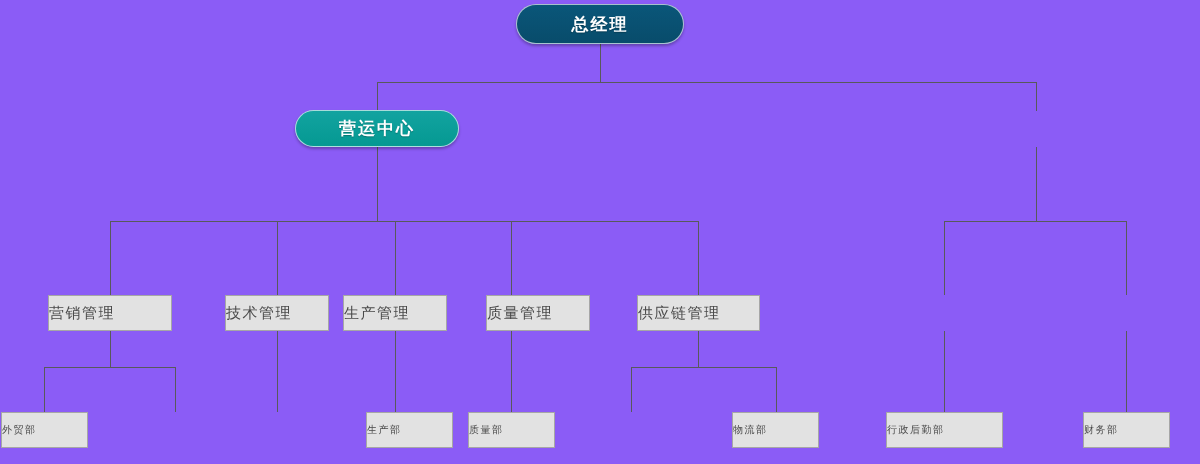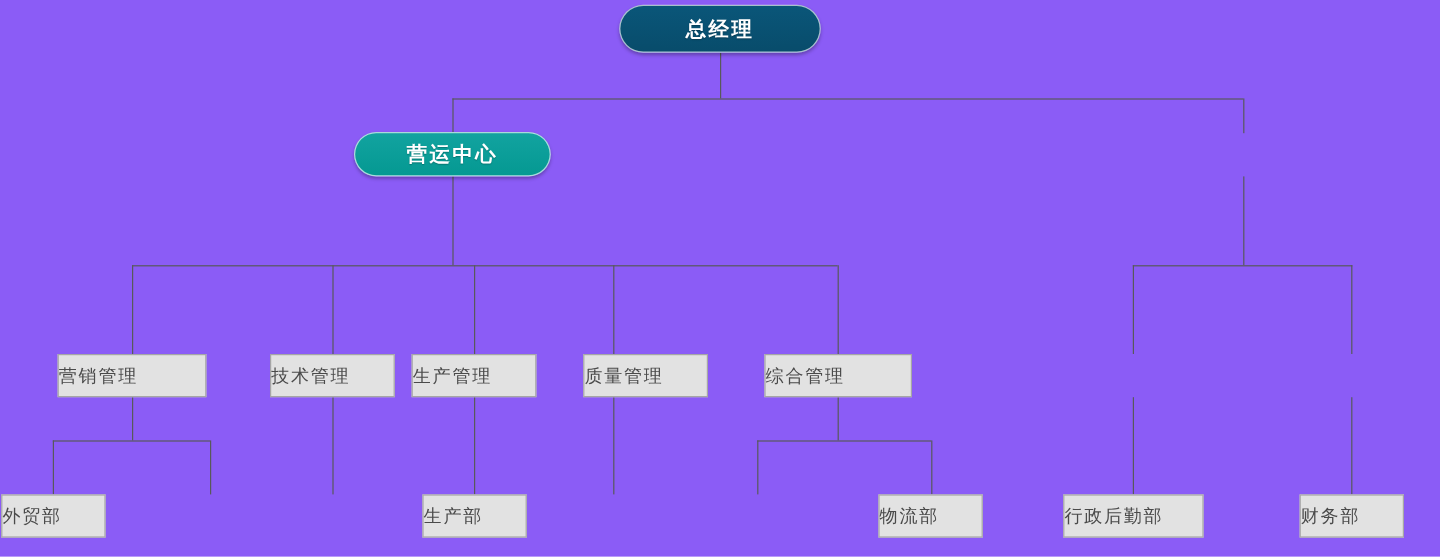--- a/index.html
+++ b/index.html
@@ -60,21 +60,21 @@
     align-items: center;
     justify-content: flex-start;
     background: #e2e2e2;
     border: 1px solid #a6a6a6;
     color: #4a4a4a;
     font-size: 15px;
     letter-spacing: 1.5px;
     box-sizing: border-box;
   }
   .node-box.dept {
-    font-size: 15px;
+    font-size: 10px;
   }
 </style>
 </head>
 <body>
 
 <div id="chart-canvas">
 
   <div class="line line-v" style="left:600px; top:44px; height:38px;"></div>
 
   <div class="line line-h" style="left:377px; top:82px; width:659px;"></div>
@@ -131,28 +131,31 @@
   <div class="node-box" style="left:225px; top:295px; width:104px; height:36px;">
     <span>技术管理</span>
   </div>
   <div class="node-box" style="left:343px; top:295px; width:104px; height:36px;">
     <span>生产管理</span>
   </div>
   <div class="node-box" style="left:486px; top:295px; width:104px; height:36px;">
     <span>质量管理</span>
   </div>
   <div class="node-box" style="left:637px; top:295px; width:123px; height:36px;">
-    <span>综合管理</span>
+    <span>供应链管理</span>
   </div>
 
   <div class="node-box dept" style="left:1px; top:412px; width:87px; height:36px;">
     <span>外贸部</span>
   </div>
-  <div class="node-box dept" style="left:352px; top:412px; width:87px; height:36px;">
+  <div class="node-box dept" style="left:366px; top:412px; width:87px; height:36px;">
     <span>生产部</span>
+  </div>
+  <div class="node-box dept" style="left:468px; top:412px; width:87px; height:36px;">
+    <span>质量部</span>
   </div>
   <div class="node-box dept" style="left:732px; top:412px; width:87px; height:36px;">
     <span>物流部</span>
   </div>
   <div class="node-box dept" style="left:886px; top:412px; width:117px; height:36px;">
     <span>行政后勤部</span>
   </div>
   <div class="node-box dept" style="left:1083px; top:412px; width:87px; height:36px;">
     <span>财务部</span>
   </div>

